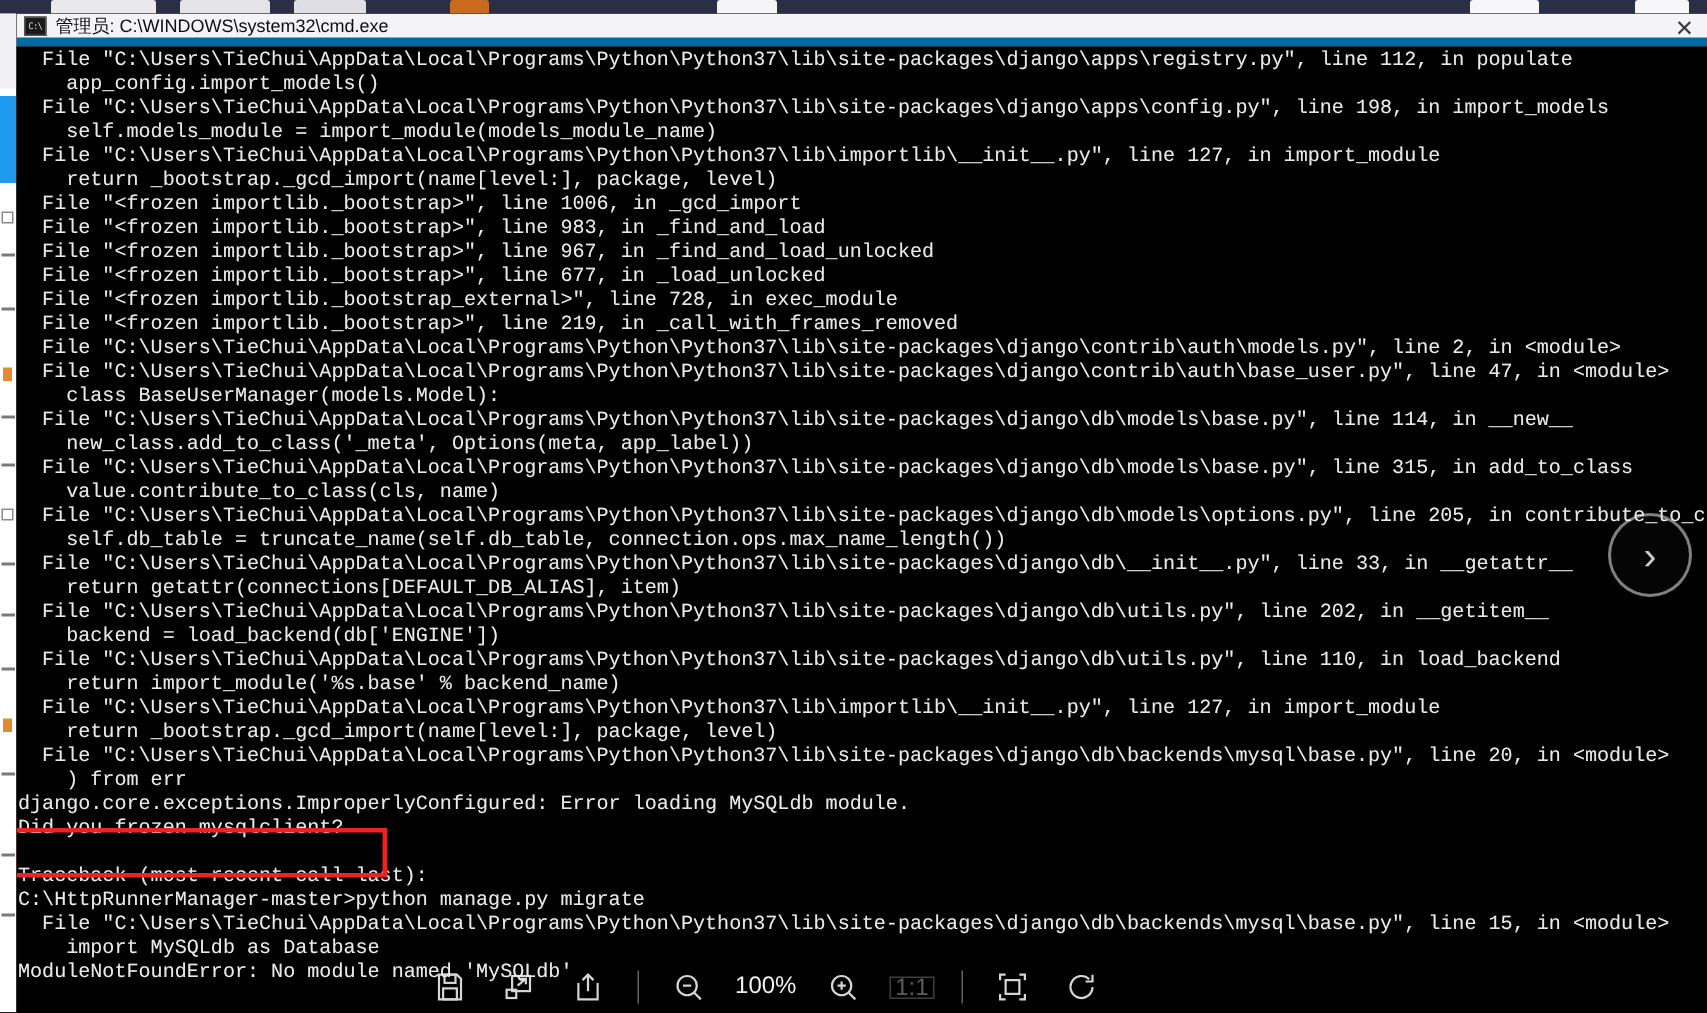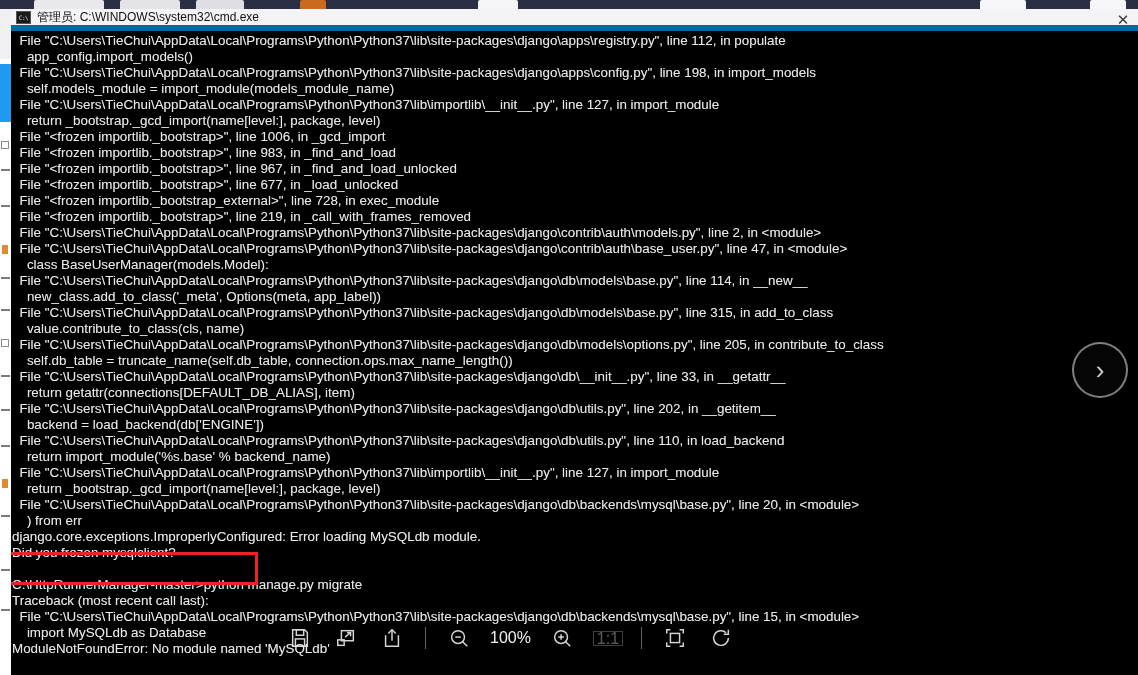--- a/index.html
+++ b/index.html
@@ -104,21 +104,21 @@
   
   .console {
     position: relative;
     height: 644px;
     background: #000;
     padding: 2px 0 0 0;
     overflow: hidden;
   }
   .console .line {
     color: #e8e8e8;
-    font-family: Liberation Sans, sans-serif;
+    font-family: Liberation Mono, monospace;
     font-size: 13.4px;
     line-height: 16px;
     height: 16px;
     white-space: pre;
     padding-left: 1px;
     letter-spacing: 0px;
     text-shadow: 0 0 0.4px rgba(255,255,255,.35);
   }
 
   
@@ -140,24 +140,24 @@
     color: rgba(240,240,240,.85);
     display: flex; align-items: center; justify-content: center;
     font-size: 26px;
     font-family: "Liberation Sans", sans-serif;
     background: rgba(255,255,255,0.02);
   }
 
   
   .viewer-toolbar {
     position: absolute;
-    left: 0; bottom: 14px;
+    left: 0; bottom: 0;
     width: 999px; height: 40px;
     display: flex;
-    align-items: flex-start;
+    align-items: flex-end;
     justify-content: center;
     gap: 0px;
     pointer-events: none;
   }
   .tb-inner {
     display: flex; align-items: center; gap: 0px;
   }
   .tb-btn {
     width: 46px; height: 34px;
     display: flex; align-items: center; justify-content: center;
@@ -259,22 +259,22 @@
         <div class="line">    backend = load_backend(db['ENGINE'])</div>
         <div class="line">  File "C:\Users\TieChui\AppData\Local\Programs\Python\Python37\lib\site-packages\django\db\utils.py", line 110, in load_backend</div>
         <div class="line">    return import_module('%s.base' % backend_name)</div>
         <div class="line">  File "C:\Users\TieChui\AppData\Local\Programs\Python\Python37\lib\importlib\__init__.py", line 127, in import_module</div>
         <div class="line">    return _bootstrap._gcd_import(name[level:], package, level)</div>
         <div class="line">  File "C:\Users\TieChui\AppData\Local\Programs\Python\Python37\lib\site-packages\django\db\backends\mysql\base.py", line 20, in &lt;module&gt;</div>
         <div class="line">    ) from err</div>
         <div class="line">django.core.exceptions.ImproperlyConfigured: Error loading MySQLdb module.</div>
         <div class="line">Did you frozen mysqlclient?</div>
         <div class="line"></div>
+        <div class="line">Traceback (most recent call last):</div>
         <div class="line">C:\HttpRunnerManager-master&gt;python manage.py migrate</div>
-        <div class="line">Traceback (most recent call last):</div>
         <div class="line">  File "C:\Users\TieChui\AppData\Local\Programs\Python\Python37\lib\site-packages\django\db\backends\mysql\base.py", line 15, in &lt;module&gt;</div>
         <div class="line">    import MySQLdb as Database</div>
         <div class="line">ModuleNotFoundError: No module named 'MySQLdb'</div>
         <div class="annot-box" style="top: 521px; border-color: rgb(238, 34, 34);"></div>
 
       <div class="nav-next">›</div>
 
       <div class="viewer-toolbar">
         <div class="tb-inner">
 

